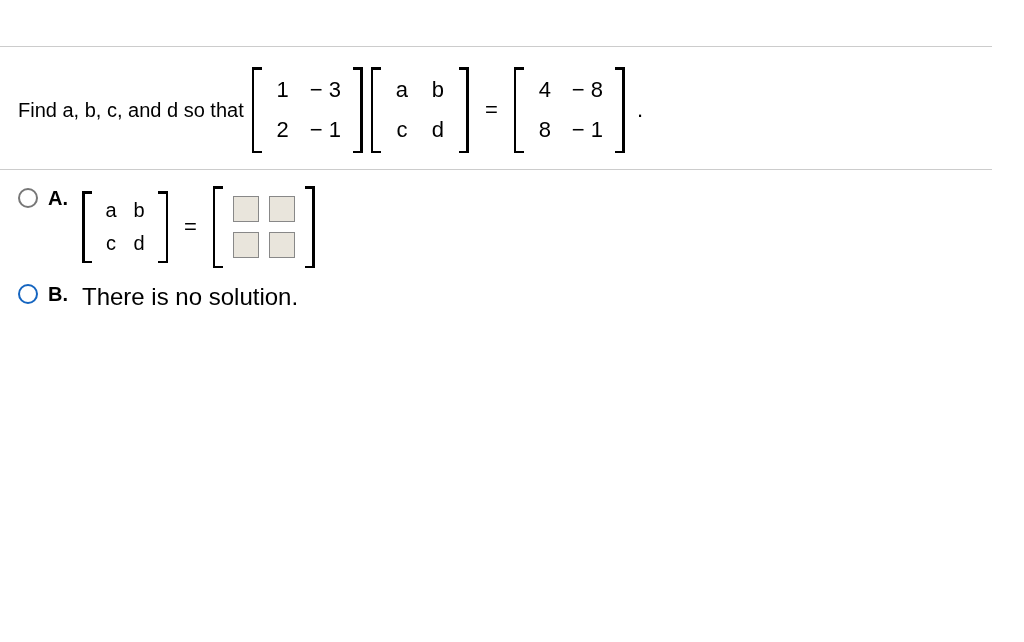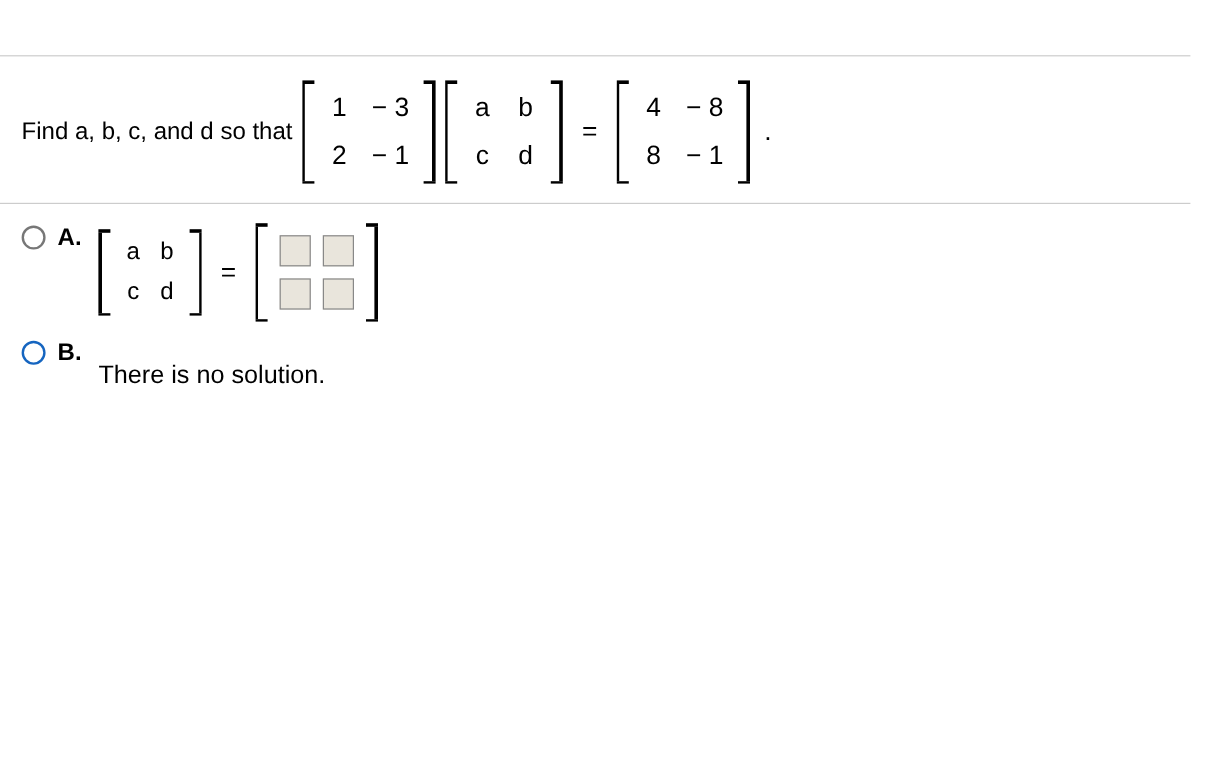--- a/index.html
+++ b/index.html
@@ -131,22 +131,21 @@
   }
   .ansgrid {
     display: grid;
     grid-template-columns: auto auto;
     column-gap: 10px;
     row-gap: 10px;
     padding: 10px 10px;
   }
   .choice-b-body {
     padding-top: 1px;
-    font-size: 21px;
-    margin-top: 18px;
+    font-size: 24px;
   }
   .topspace {
     height: 46px;
   }
 </style>
 </head>
 <body>
 
 <div class="container">
 

